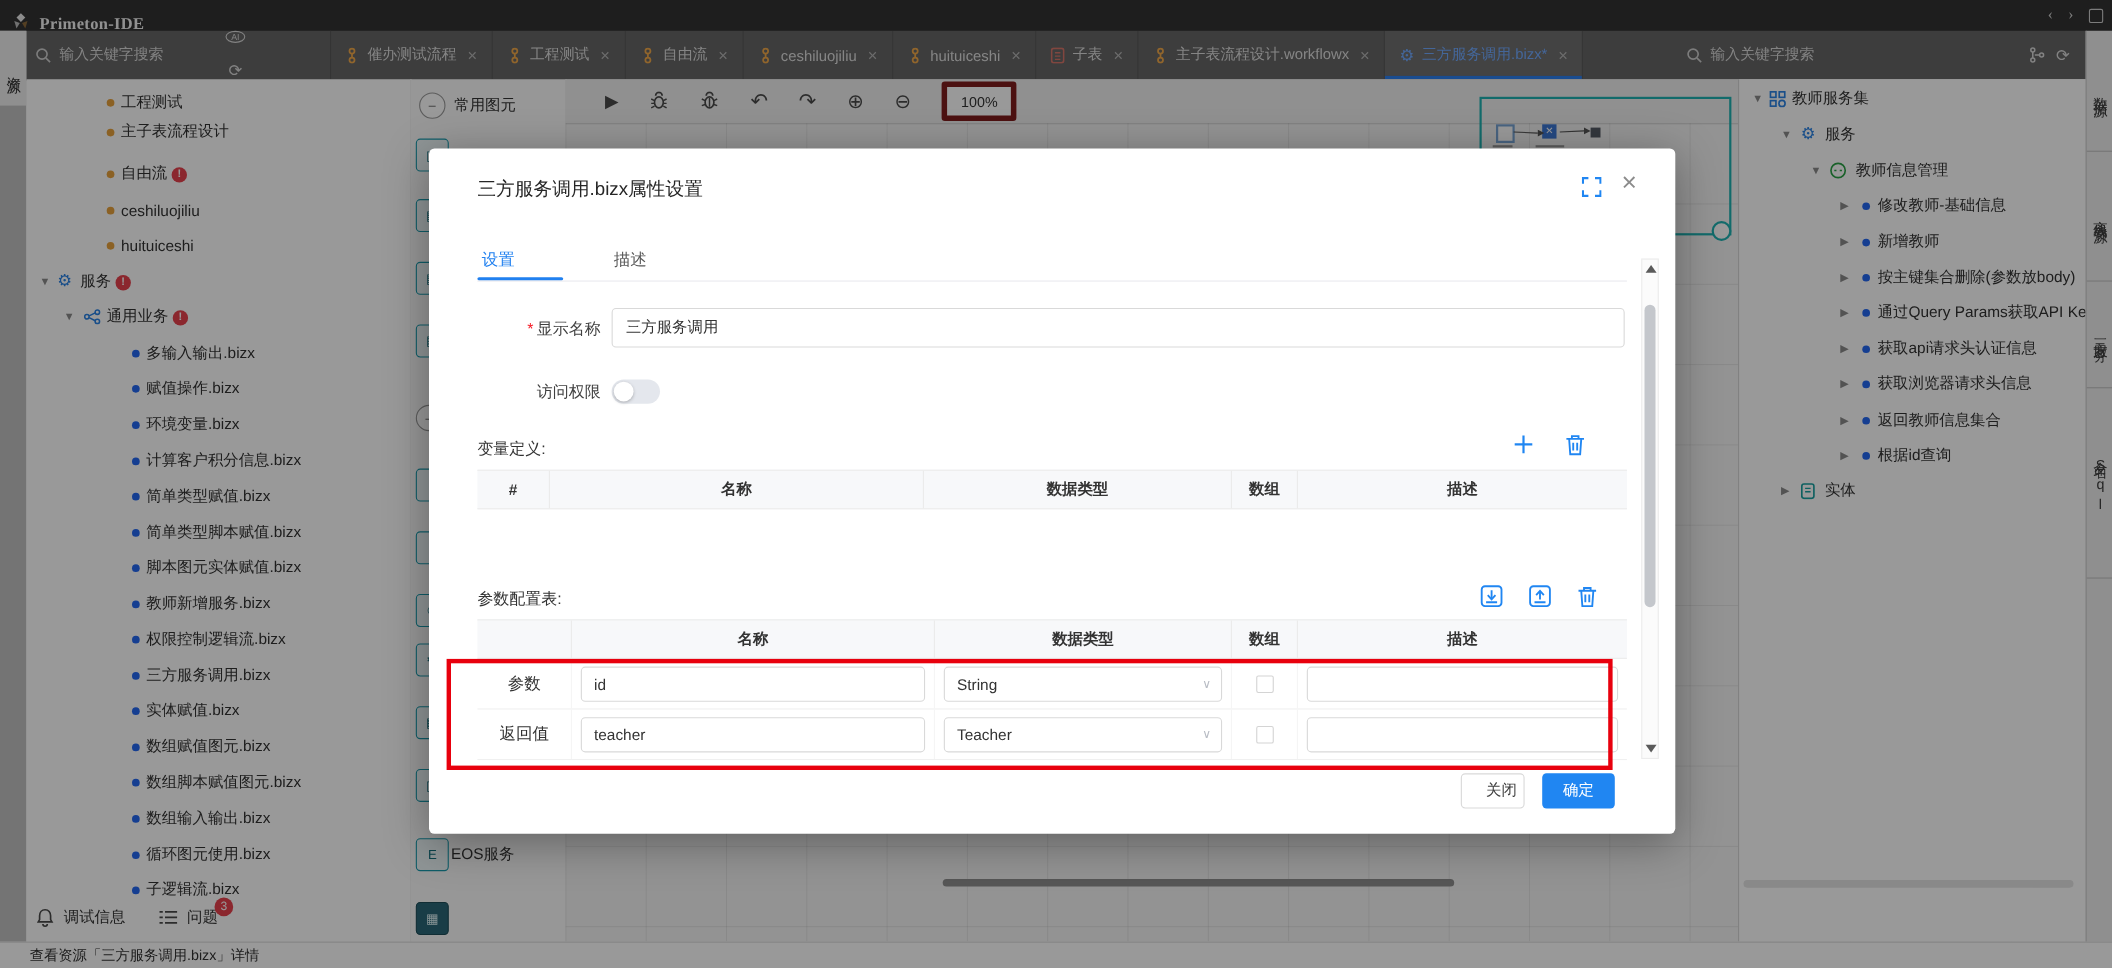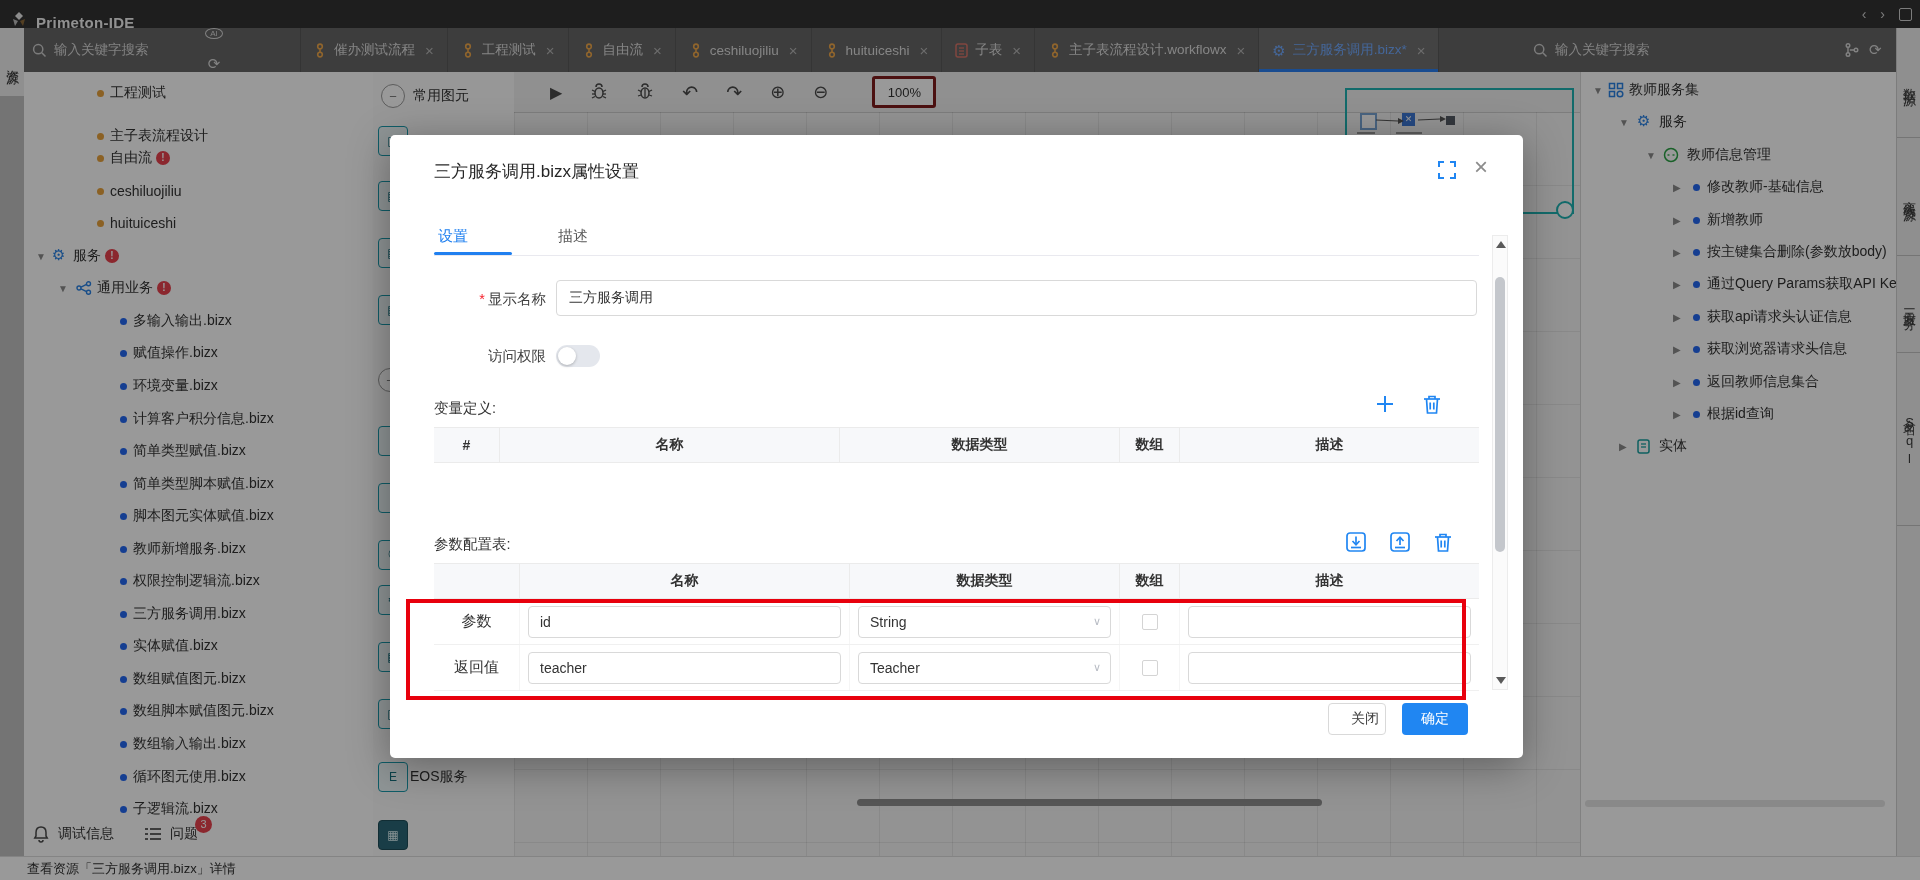--- a/index.html
+++ b/index.html
@@ -1,20 +1,20 @@
 <!DOCTYPE html>
 <html><head>
 <meta charset="utf-8">
 <style>
   html,body{margin:0;padding:0;background:#222;}
   .stage{position:relative;width:1920px;height:880px;overflow:hidden;background:#fff;
          font-family:"Liberation Sans","DejaVu Sans",sans-serif;color:#333;}
   .abs{position:absolute;}
   
-  .titlebar{position:absolute;left:0;top:0;width:1920px;height:44px;background:#333;display:flex;align-items:center;}
+  .titlebar{position:absolute;left:0;top:0;width:1920px;height:44px;background:#333;display:flex;align-items:center;font-family:Liberation Serif, serif;}
   .titlebar .logo{margin:0 8px 0 10px;}
   .titlebar .apptitle{color:#f2f2f2;font-size:15px;font-weight:bold;letter-spacing:.3px;}
   .winbtns{position:absolute;right:8px;top:0;height:28px;display:flex;align-items:center;gap:14px;color:#cfcfcf;font-size:14px;}
   .winbtns .wb{cursor:default;}
   .winbtns .wsq{width:11px;height:11px;border:1.5px solid #cfcfcf;border-radius:2px;}
   
   .topband{position:absolute;left:0;top:28px;width:1920px;height:44px;background:#666;border-bottom:1px solid #4a4a4a;}
   .lsearch{position:absolute;left:24px;top:0;width:276px;height:44px;display:flex;align-items:center;border-right:1px solid #585858;}
   .searchtxt{color:#d9d9d9;font-size:13.5px;margin-left:7px;}
   .licons{position:absolute;left:205px;top:0;height:44px;display:flex;align-items:center;gap:8px;color:#d9d9d9;flex-direction:column;}
@@ -51,21 +51,21 @@
   .pal-minus{position:absolute;left:5px;width:22px;height:22px;border:1.5px solid #9a9a9a;border-radius:50%;color:#777;
           display:flex;align-items:center;justify-content:center;font-size:13px;background:#fff;}
   .pal-row-label{position:absolute;left:37px;font-size:14px;color:#333;}
   
   .canvas{position:absolute;left:514px;top:72px;width:1382px;height:784px;background:#f5f5f5;overflow:hidden;}
   .cv-toolbar{position:absolute;left:0;top:0;width:100%;height:40px;background:#f0f0f0;border-bottom:1px solid #e0e0e0;
               display:flex;align-items:center;gap:28px;padding-left:36px;color:#4a4a4a;}
   .cv-grid{position:absolute;left:0;top:40px;width:100%;height:744px;
      background-image:linear-gradient(rgba(0,0,0,.07) 1px,transparent 1px),linear-gradient(90deg,rgba(0,0,0,.07) 1px,transparent 1px);
      background-size:73px 73px;}
-  .zoombox{width:58px;height:26px;background:#fff;border:3px solid #7f1d1d;border-radius:3px;display:flex;align-items:center;justify-content:center;font-size:13px;color:#333;margin-left:16px;}
+  .zoombox{width:58px;height:26px;background:#fff;border:5px solid #7f1d1d;border-radius:3px;display:flex;align-items:center;justify-content:center;font-size:13px;color:#333;}
   .selrect{position:absolute;left:831px;top:16px;width:225px;height:122px;border:2px solid #1fb2b2;}
   .selhandle{position:absolute;left:1042px;top:129px;width:14px;height:14px;border:2px solid #1fb2b2;background:#fff;border-radius:50%;}
   .hscroll{position:absolute;left:0;top:726px;width:100%;height:9px;}
   .hthumb{position:absolute;left:343px;top:1px;width:465px;height:7px;background:#8f8f8f;border-radius:4px;}
   
   .rightpanel{position:absolute;left:1580px;top:72px;width:316px;height:784px;background:#fff;border-left:1px solid #d8d8d8;overflow:hidden;}
   .rp-hscroll{position:absolute;left:4px;top:728px;width:300px;height:7px;background:#e4e4e4;border-radius:4px;}
   
   .rstrip{position:absolute;left:1896px;top:28px;width:24px;height:852px;background:#efefef;border-left:1px solid #cfcfcf;}
   .vtab{position:absolute;left:0;width:24px;writing-mode:vertical-lr;text-orientation:upright;display:flex;align-items:center;justify-content:center;
@@ -252,21 +252,21 @@
   <div class="activitybar">
     <div class="act-active">资源</div>
   </div>
 
   <div class="leftpanel">
     <div id="ltree">
         <div class="trow" style="top: 5px;">
           <span class="dot o" style="left:73px"></span>
           <span class="lab" style="left:86px">工程测试</span>
         </div>
-        <div class="trow" style="top: 48px; text-decoration: underline;">
+        <div class="trow" style="top: 32px; text-decoration: underline;">
           <span class="dot o" style="left:73px"></span>
           <span class="lab" style="left:86px">主子表流程设计</span>
         </div>
         <div class="trow" style="top: 70px;">
           <span class="dot o" style="left:73px"></span>
           <span class="lab" style="left:86px">自由流<span class="badge">!</span></span>
         </div>
         <div class="trow" style="top: 103px;">
           <span class="dot o" style="left:73px"></span>
           <span class="lab" style="left:86px">ceshiluojiliu</span>

